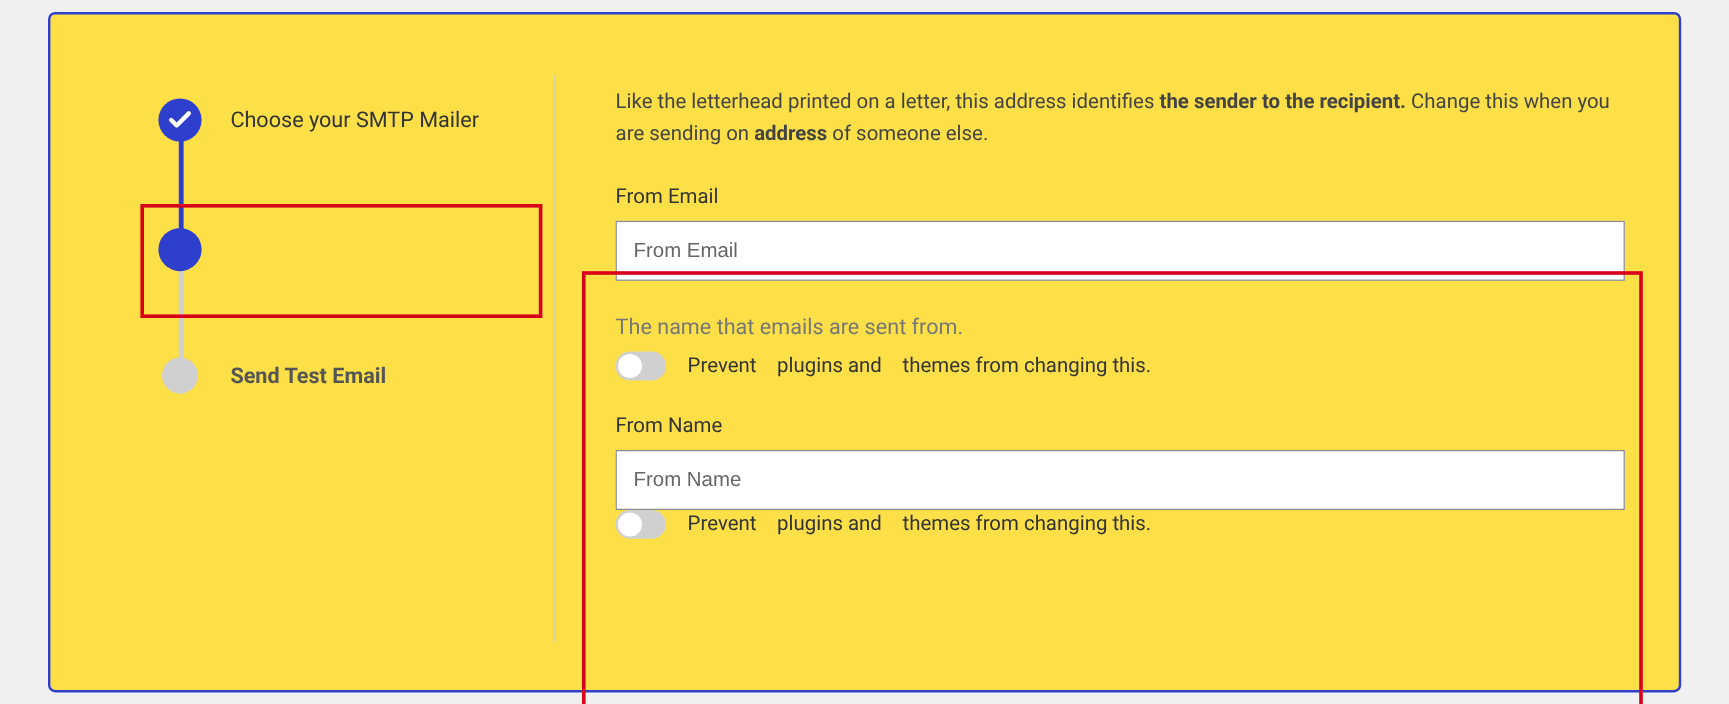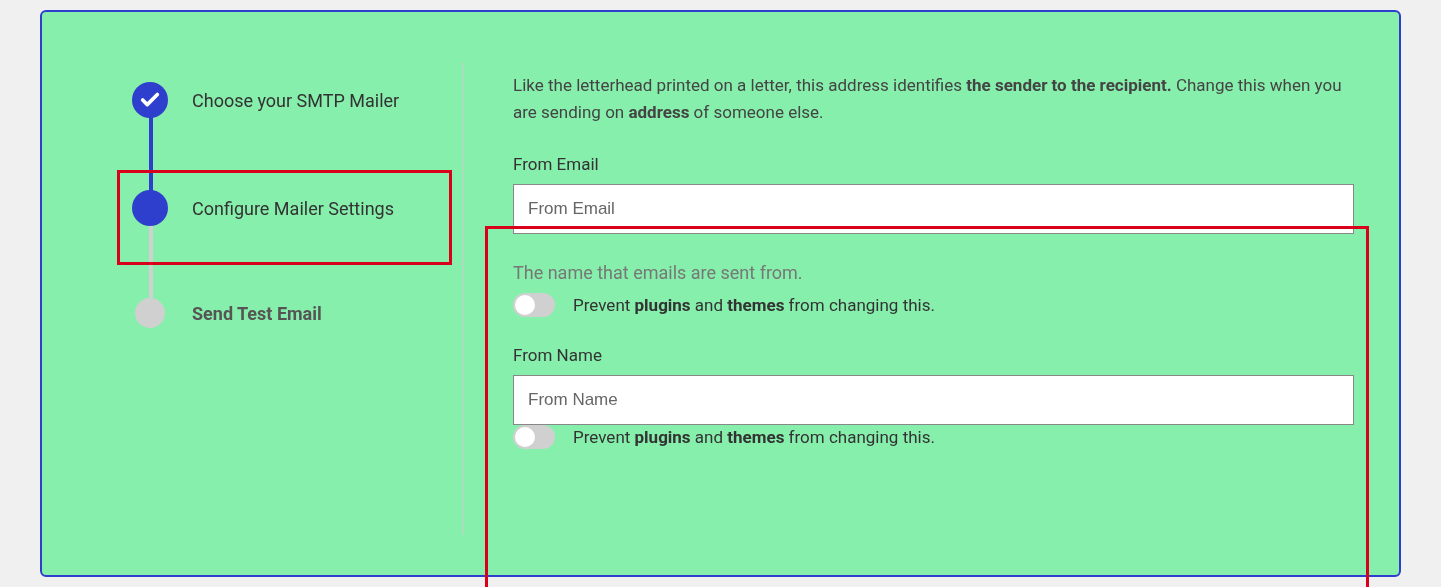--- a/index.html
+++ b/index.html
@@ -6,21 +6,21 @@
       box-sizing: border-box;
       margin: 0;
       padding: 0;
     }
     body {
       font-family: -apple-system, BlinkMacSystemFont, "Segoe UI", Roboto, Arial, sans-serif;
       background: #f0f0f0;
       padding: 10px 40px;
     }
     .panel {
-      background: #86efac;
+      background: #fde047;
       border: 2px solid #2e3fce;
       border-radius: 6px;
       padding: 30px 30px 20px 30px;
       display: flex;
       height: 567px;
     }
     .sidebar {
       width: 390px;
       padding: 40px 0 0 60px;
       position: relative;
@@ -167,21 +167,22 @@
       width: 20px;
       height: 20px;
       background: #fff;
       border-radius: 50%;
     }
     .toggle-label {
       font-size: 17px;
       color: #333;
     }
     .toggle-label .bold {
-      font-weight: 700;
+      font-weight: 400;
+      margin-left: 13px;
     }
     .highlight-content {
       position: absolute;
       border: 3px solid #d9001b;
       top: 184px;
       left: 22px;
       right: 0px;
       height: 368px;
       pointer-events: none;
     }
@@ -203,21 +204,20 @@
         <div class="step-circle complete">
           <svg class="check" viewBox="0 0 24 24">
             <path fill="none" stroke="#fff" stroke-width="4" stroke-linecap="round" stroke-linejoin="round" d="M4 12l5 5L20 6"></path>
           </svg>
         </div>
         <span class="step-label">Choose your SMTP Mailer</span>
       </div>
 
       <div class="step">
         <div class="step-circle current"></div>
-        <span class="step-label">Configure Mailer Settings</span>
       </div>
 
       <div class="step">
         <div class="step-circle pending"></div>
         <span class="step-label pending">Send Test Email</span>
       </div>
 
       <div class="highlight-step"></div>
     </div>
   </div>

